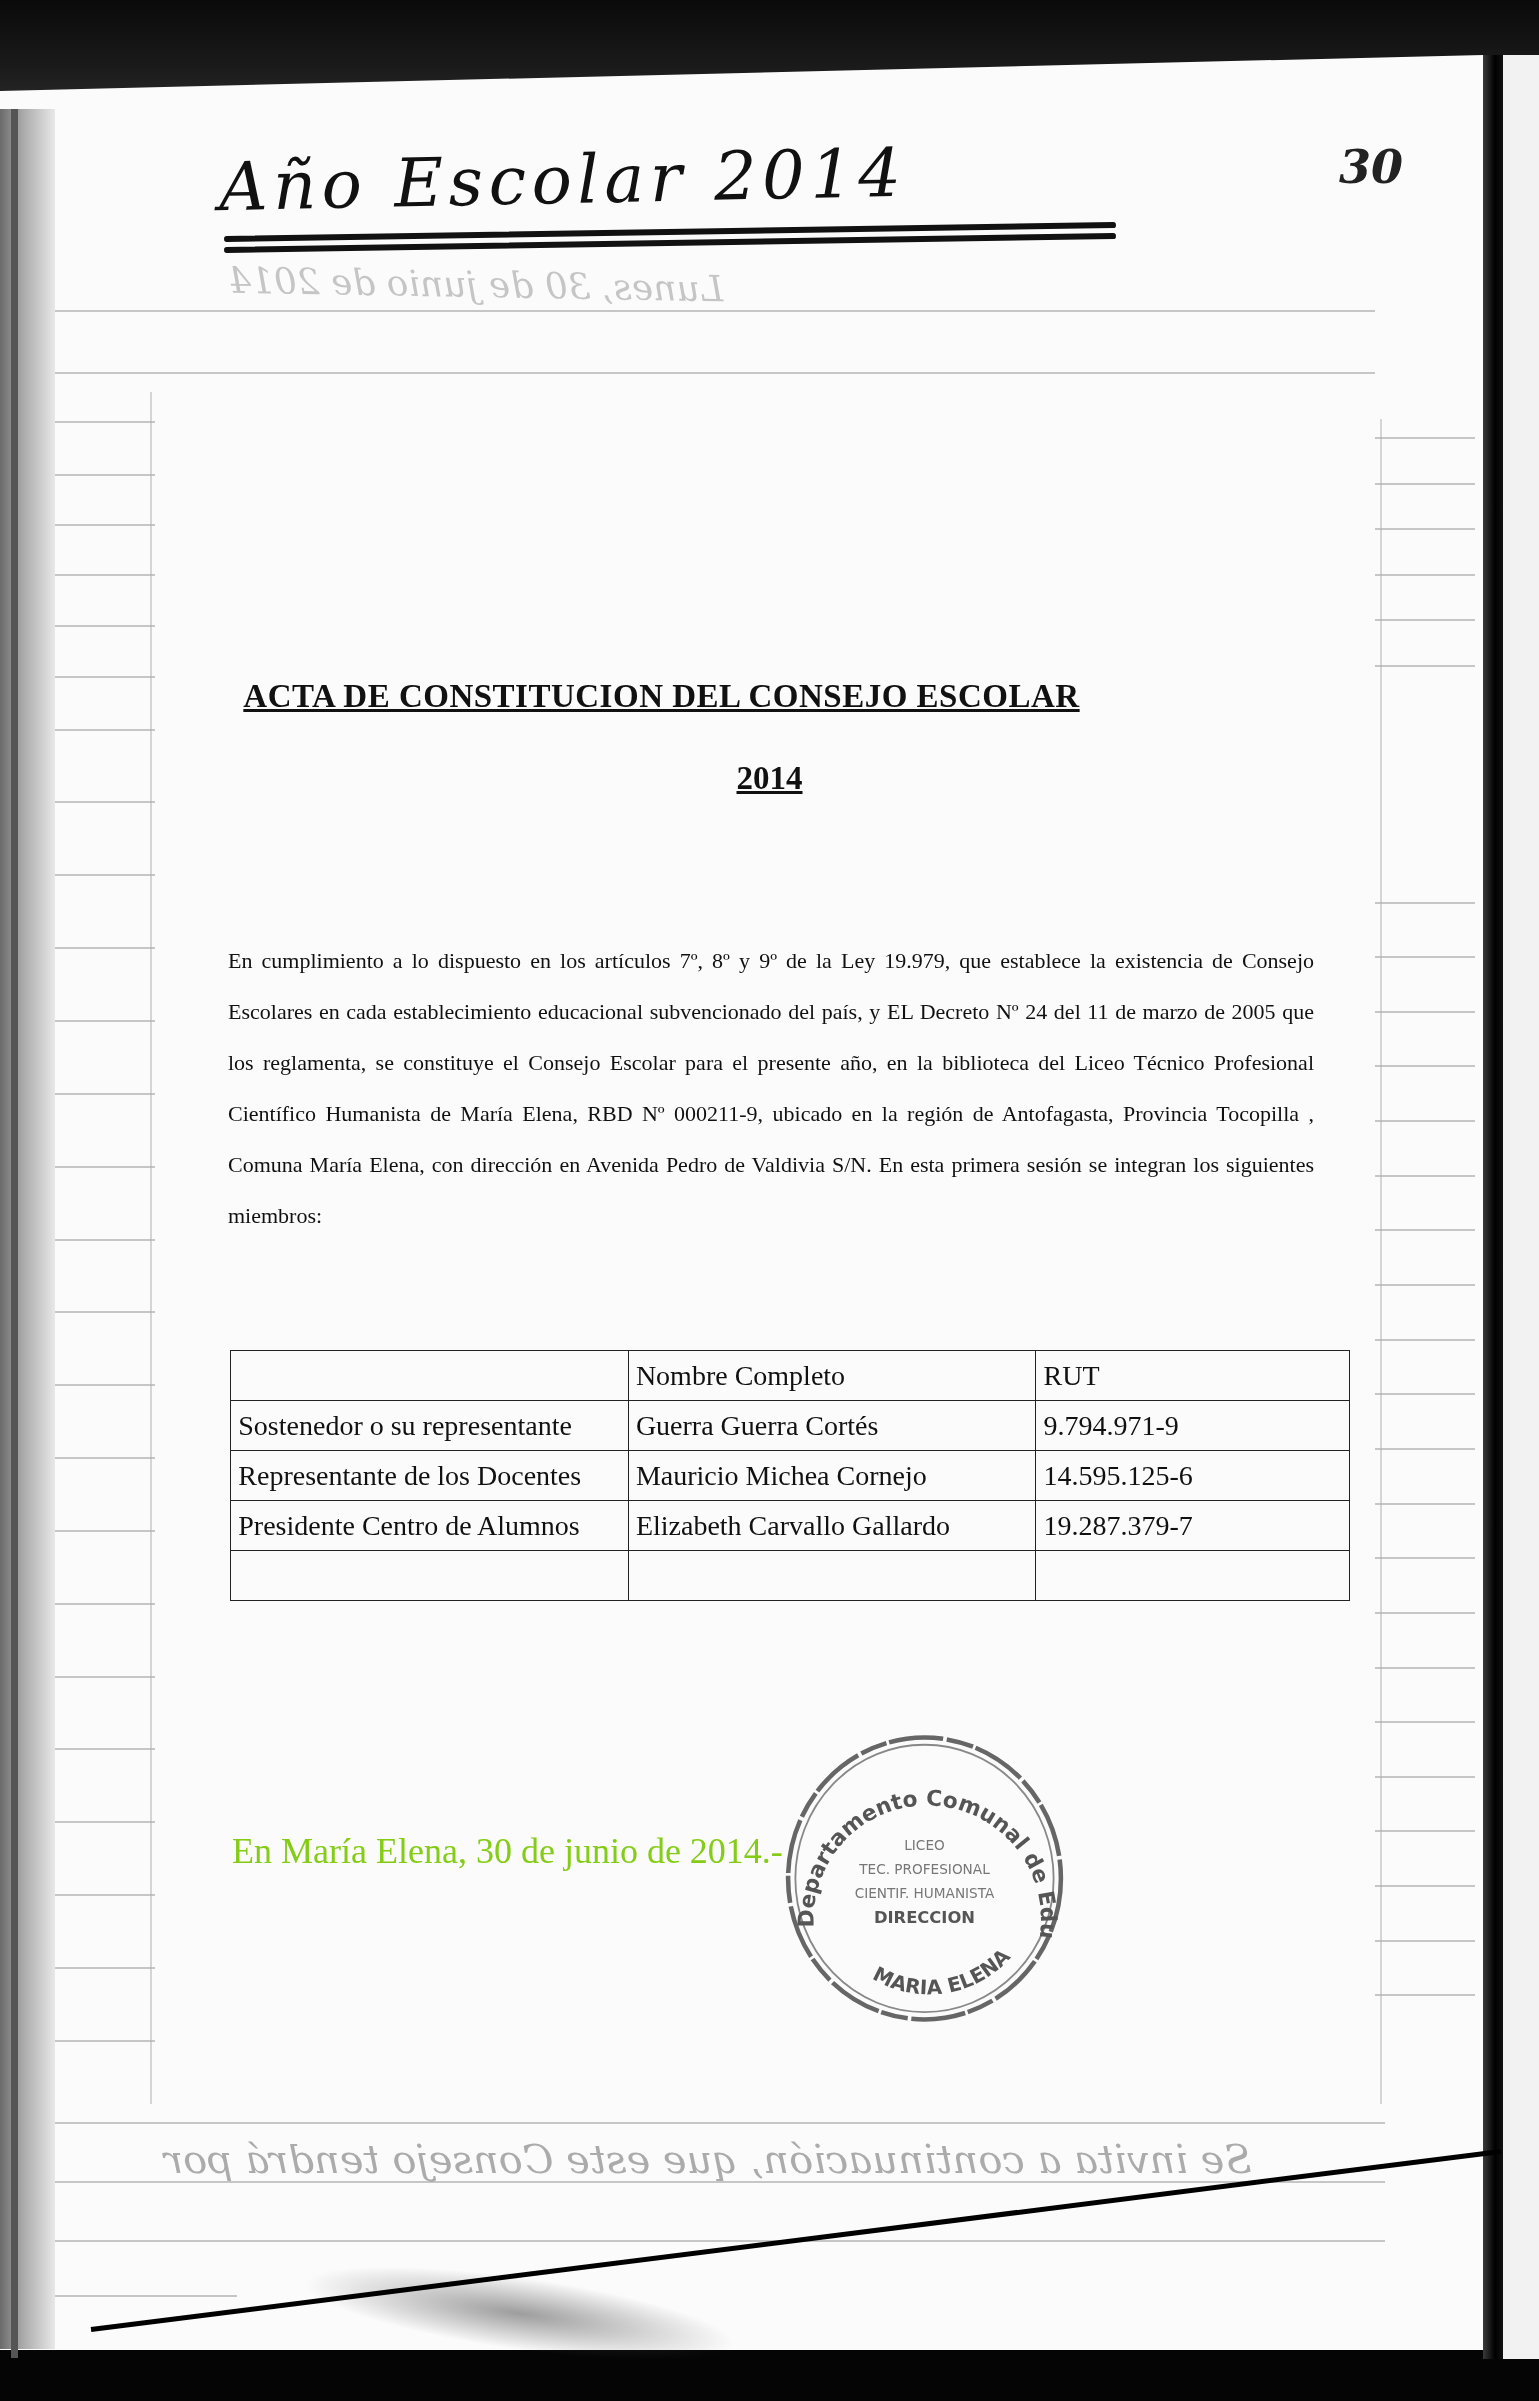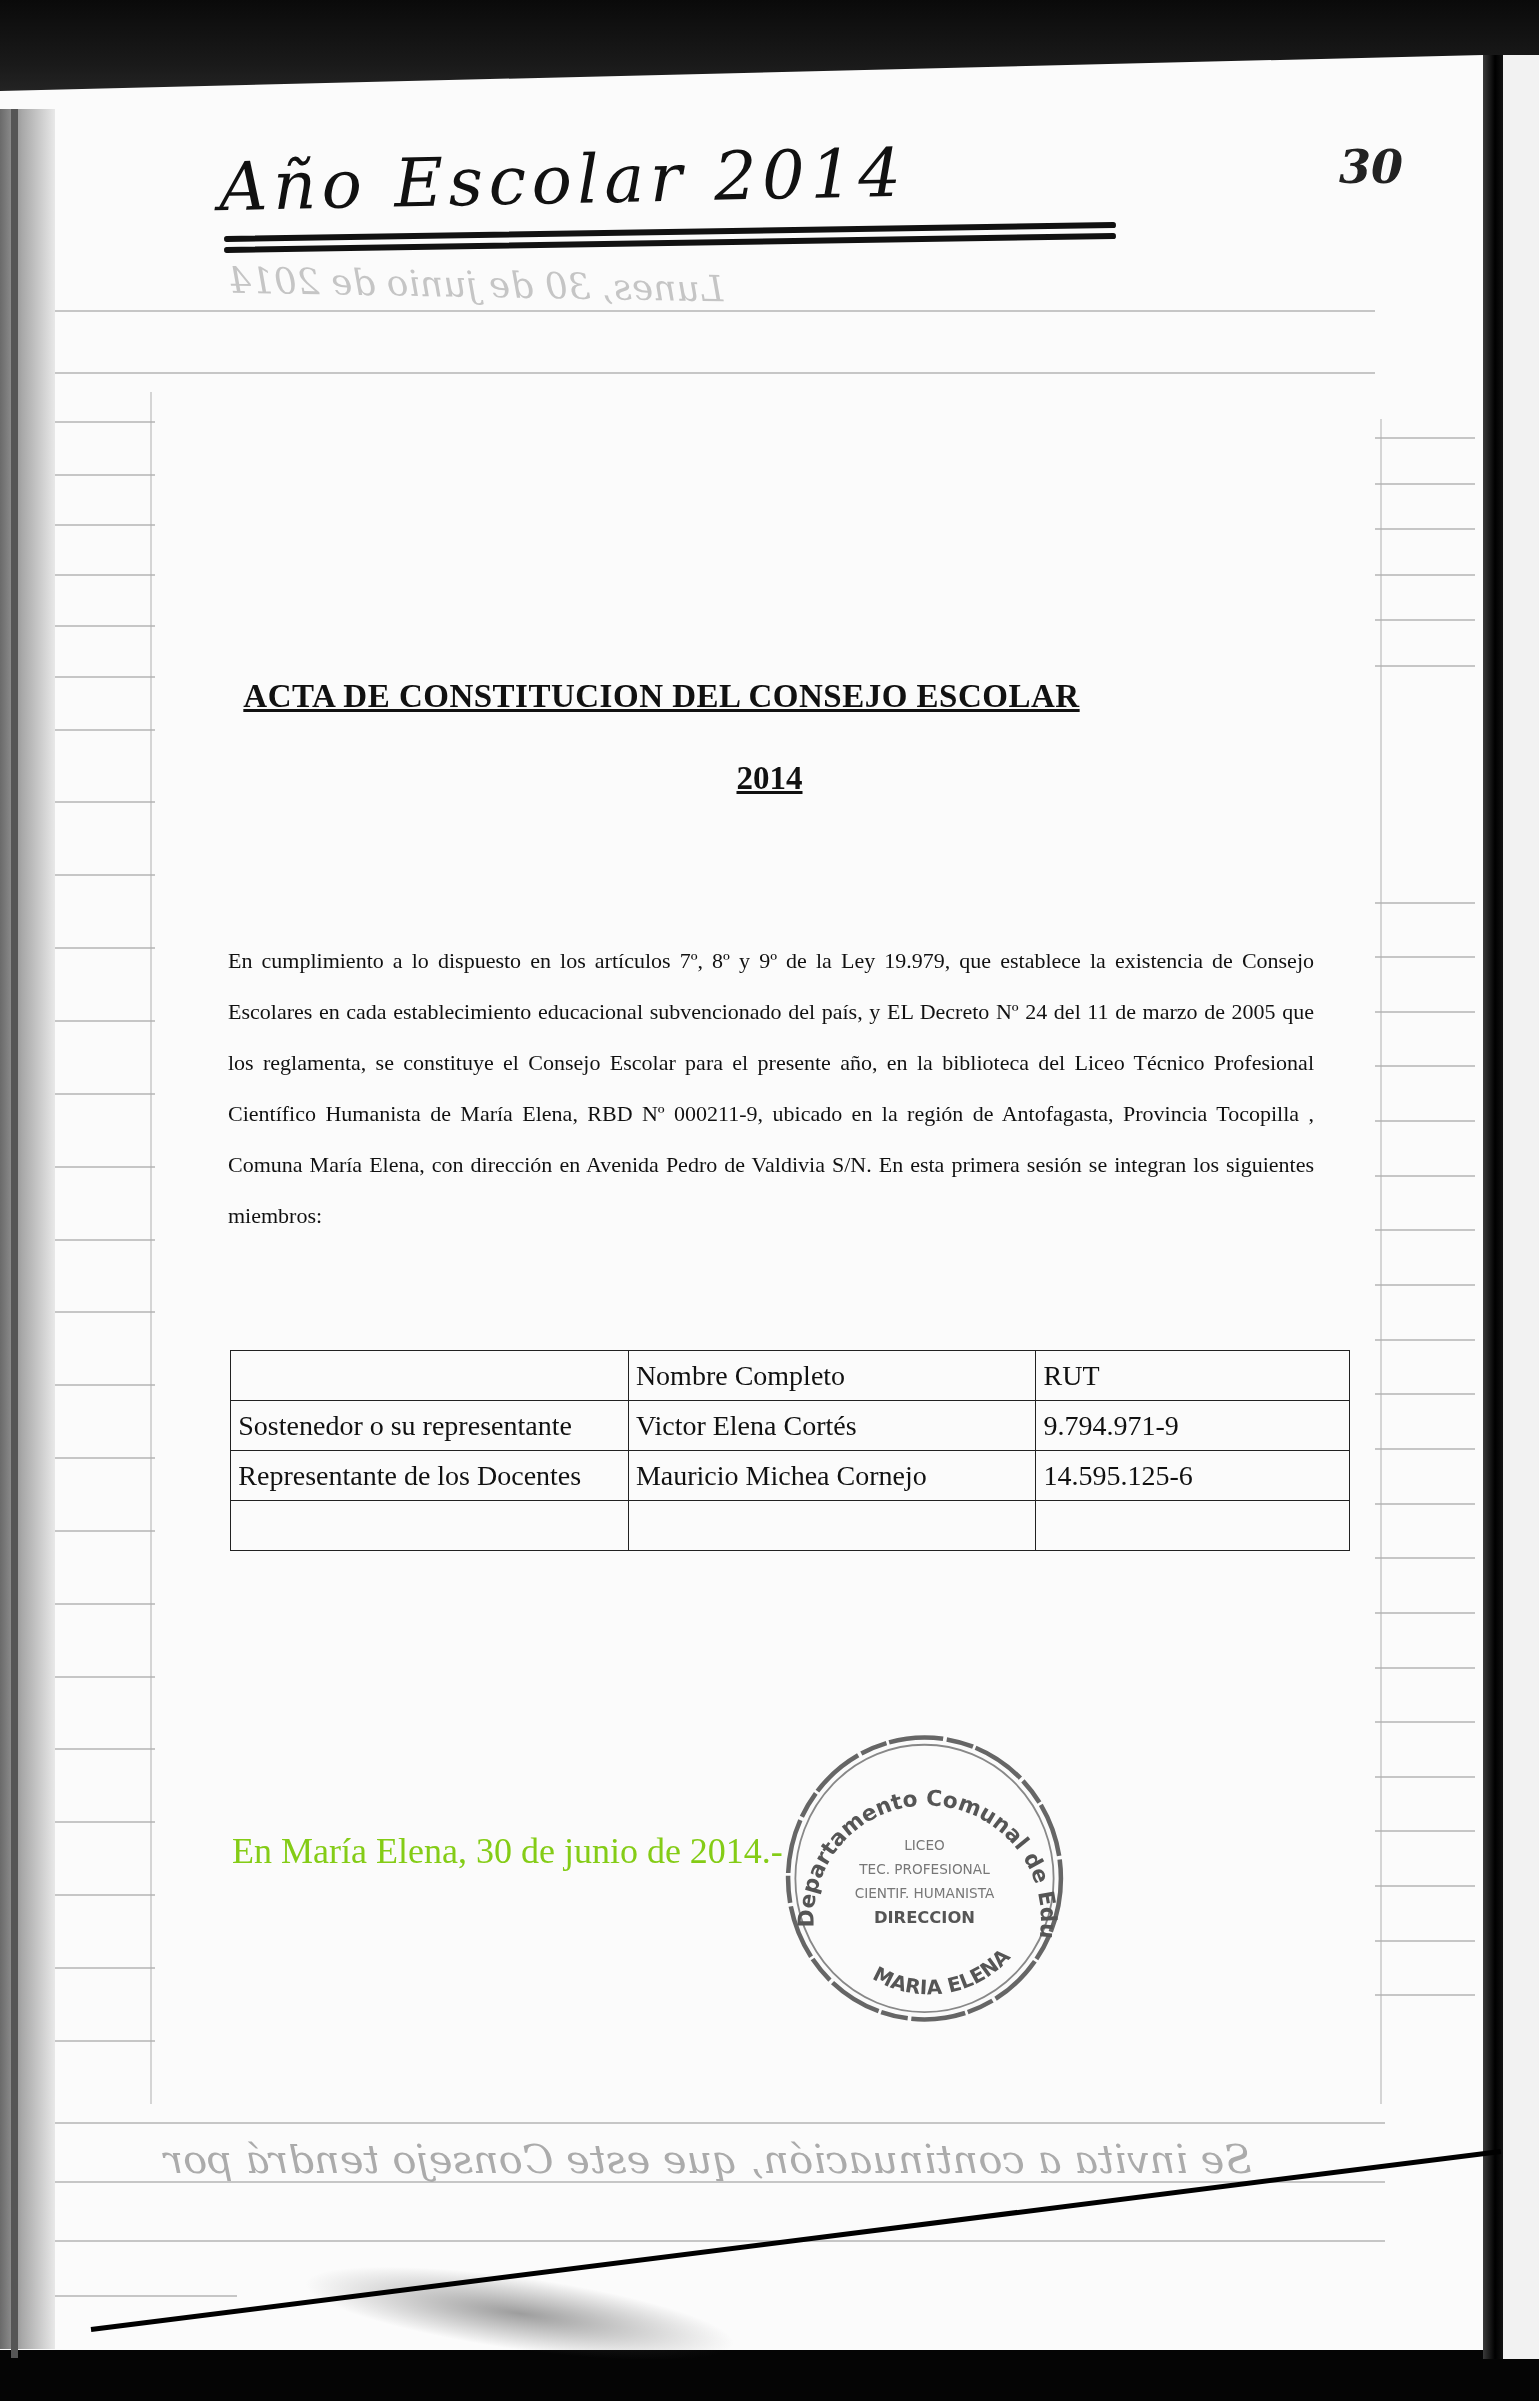--- a/index.html
+++ b/index.html
@@ -195,27 +195,32 @@
 
 <table class="members">
   <tbody id="members-body">
       <tr>
         <td class="c0"></td>
         <td class="c1">Nombre Completo</td>
         <td class="c2">RUT</td>
       </tr>
       <tr>
         <td class="c0">Sostenedor o su representante</td>
-        <td class="c1">Victor Elena Cortés</td>
+        <td class="c1">Guerra Guerra Cortés</td>
         <td class="c2">9.794.971-9</td>
       </tr>
       <tr>
         <td class="c0">Representante de los Docentes</td>
         <td class="c1">Mauricio Michea Cornejo</td>
         <td class="c2">14.595.125-6</td>
+      </tr>
+      <tr>
+        <td class="c0">Presidente  Centro de Alumnos</td>
+        <td class="c1">Elizabeth Carvallo Gallardo</td>
+        <td class="c2">19.287.379-7</td>
       </tr>
       <tr>
         <td class="c0"></td>
         <td class="c1"></td>
         <td class="c2"></td>
       </tr>
     </tbody>
 </table>
 
 <div class="closing">En María Elena, 30 de junio de 2014.-</div>

